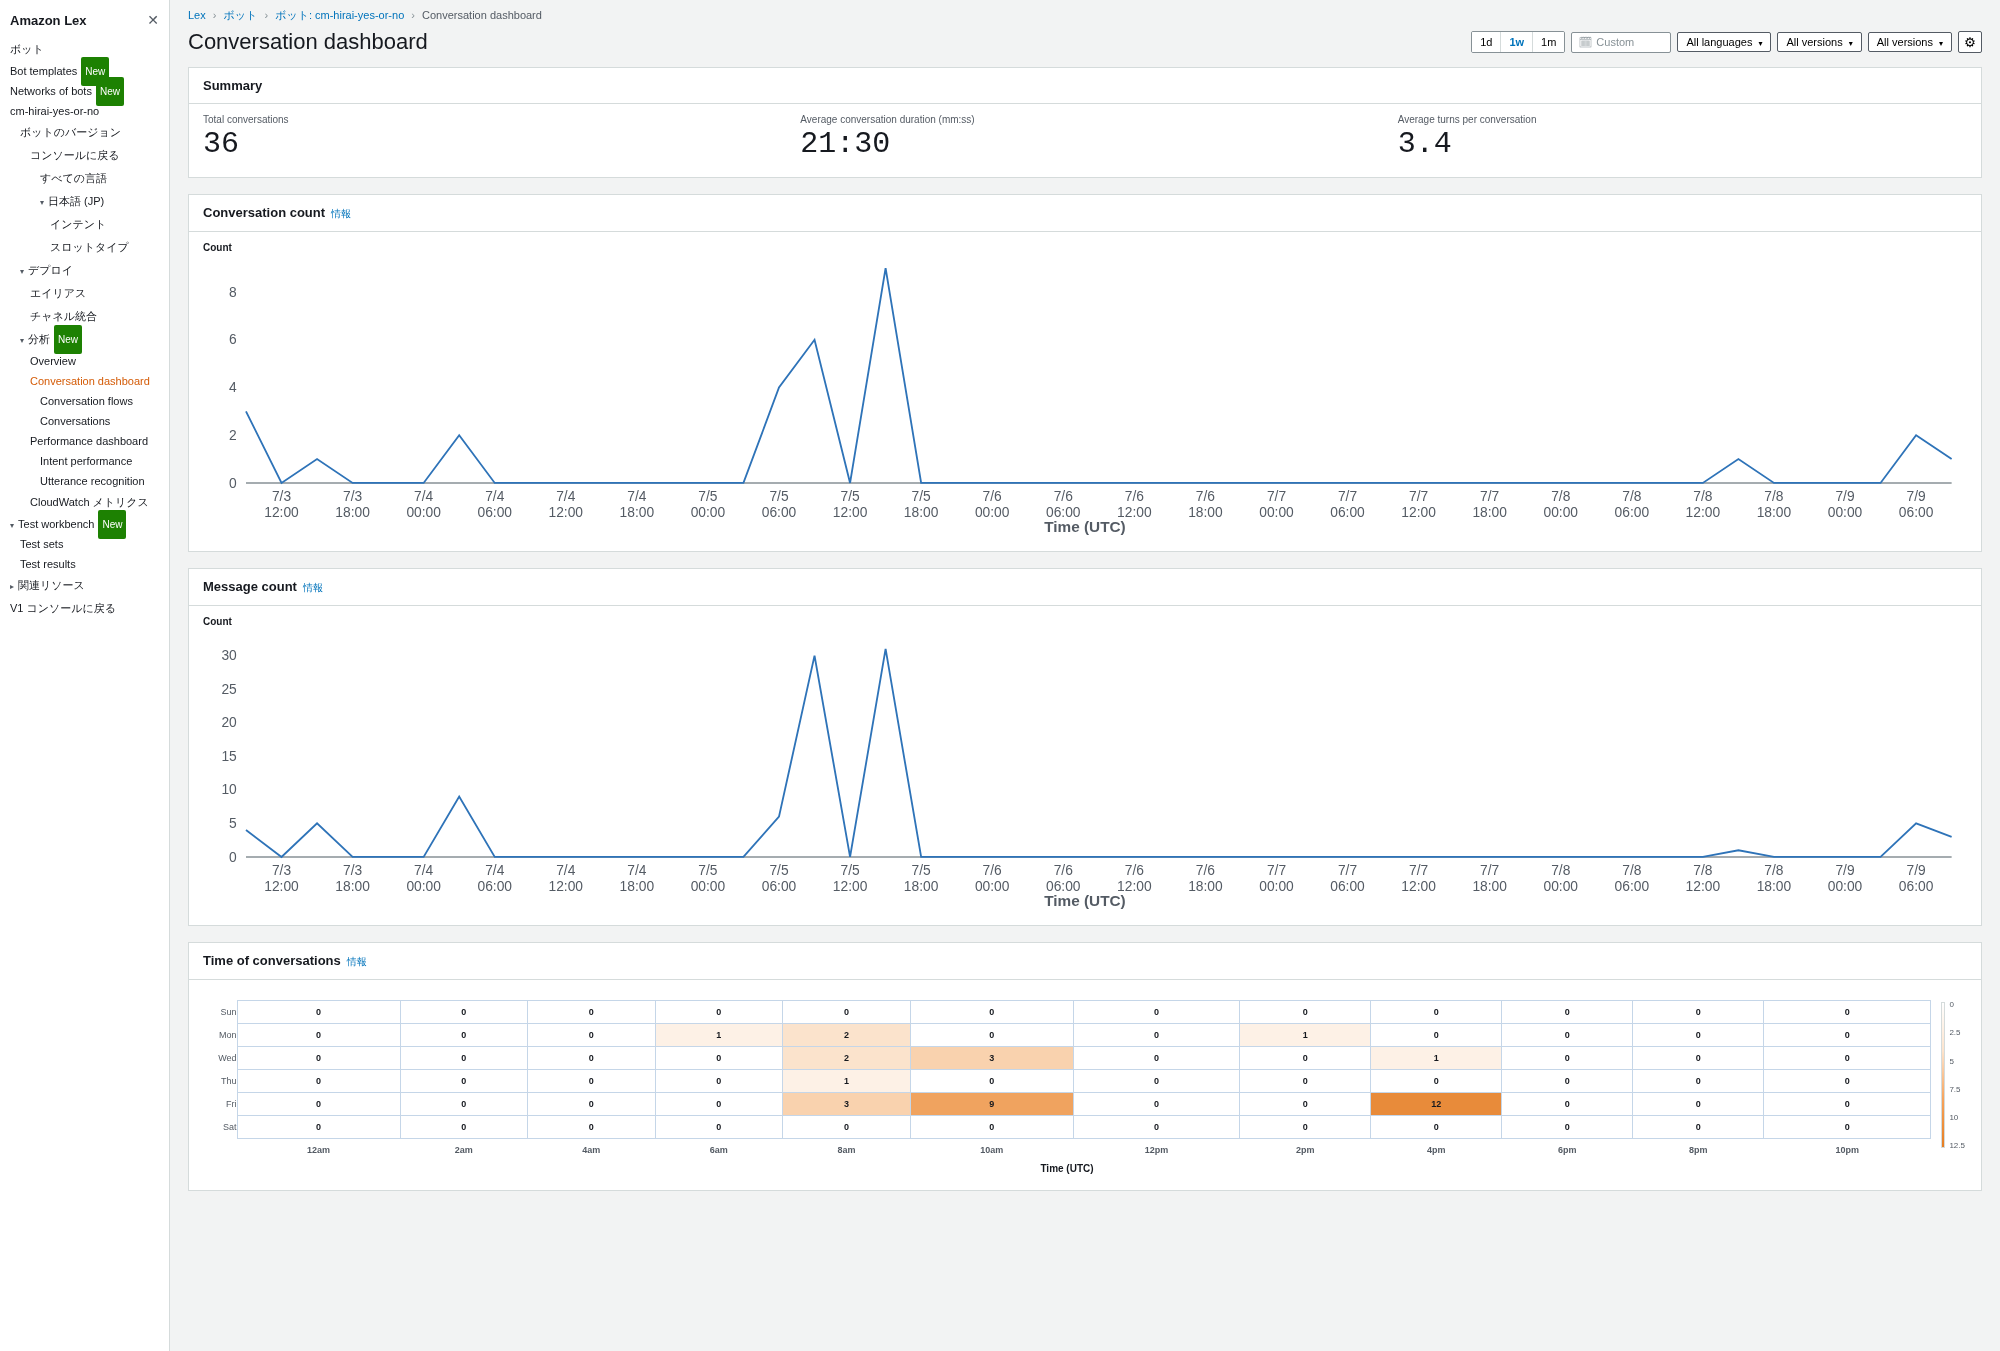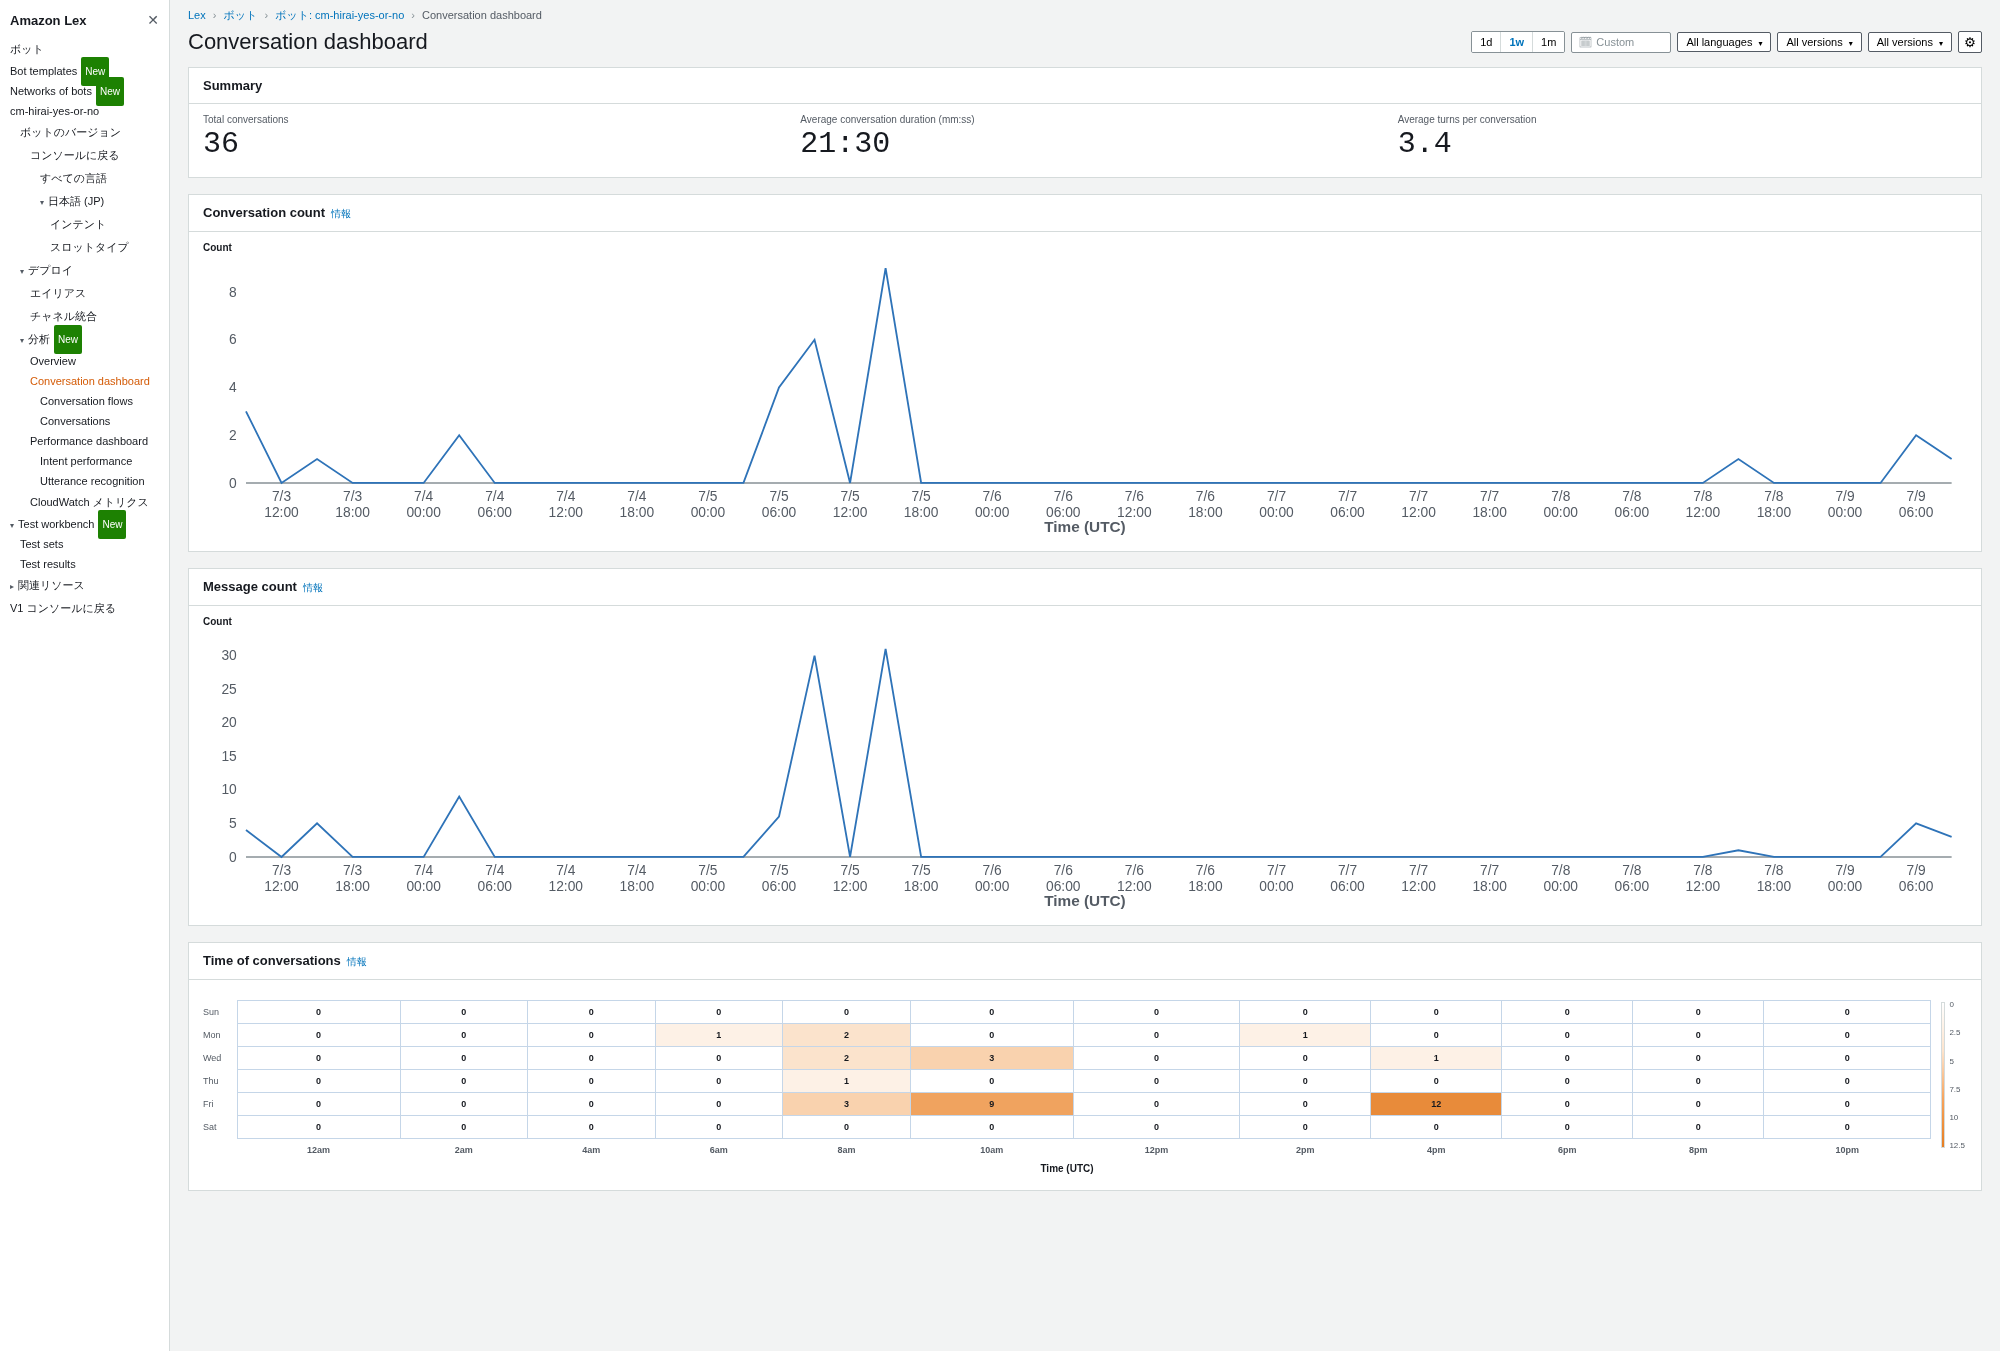--- a/index.html
+++ b/index.html
@@ -46,21 +46,21 @@
 .chart-sublabel { font-size: 10px; font-weight: bold; margin-bottom: 6px; }
 .chart-svg { width: 100%; height: auto; display: block; }
 .chart-svg text { font-size: 9px; fill: #545b64; }
 .chart-svg .axis-label { font-size: 10px; font-weight: bold; }
 .chart-svg .line { fill: none; stroke: #2e73b8; stroke-width: 1.2; }
 .chart-svg .axis { stroke: #879196; stroke-width: 1; }
 .heatmap { padding: 20px 14px 16px; }
 .heatmap-wrap { display: flex; gap: 8px; }
 .heatmap-grid { flex: 1; }
 .heatmap table { width: 100%; border-collapse: collapse; }
-.heatmap th.row-h { width: 34px; font-size: 9px; font-weight: normal; color: #545b64; text-align: left; }
+.heatmap th.row-h { width: 34px; font-size: 9px; font-weight: normal; color: #545b64; text-align: right; }
 .heatmap td { border: 1px solid #c5d6e8; text-align: center; font-size: 9px; font-weight: bold; padding: 6px 0; }
 .heatmap tfoot td, .heatmap tfoot th { border: none; font-weight: bold; font-size: 9px; color: #545b64; padding-top: 6px; text-align: center; }
 .heatmap .axis-title { text-align: center; font-size: 10px; font-weight: bold; margin-top: 2px; }
 .legend { width: 28px; display: flex; flex-direction: column; justify-content: space-between; font-size: 8px; color: #545b64; padding: 0 2px; }
 .legend-bar { width: 10px; flex: 1; background: linear-gradient(to bottom, #fff, #fde3cc, #f7a35c, #e67e22); border: 1px solid #d5dbdb; margin: 2px 0; }
 .legend-col { display: flex; gap: 4px; height: 150px; }
 .legend-ticks { display: flex; flex-direction: column; justify-content: space-between; }
 </style>
 </head>
 <body>

